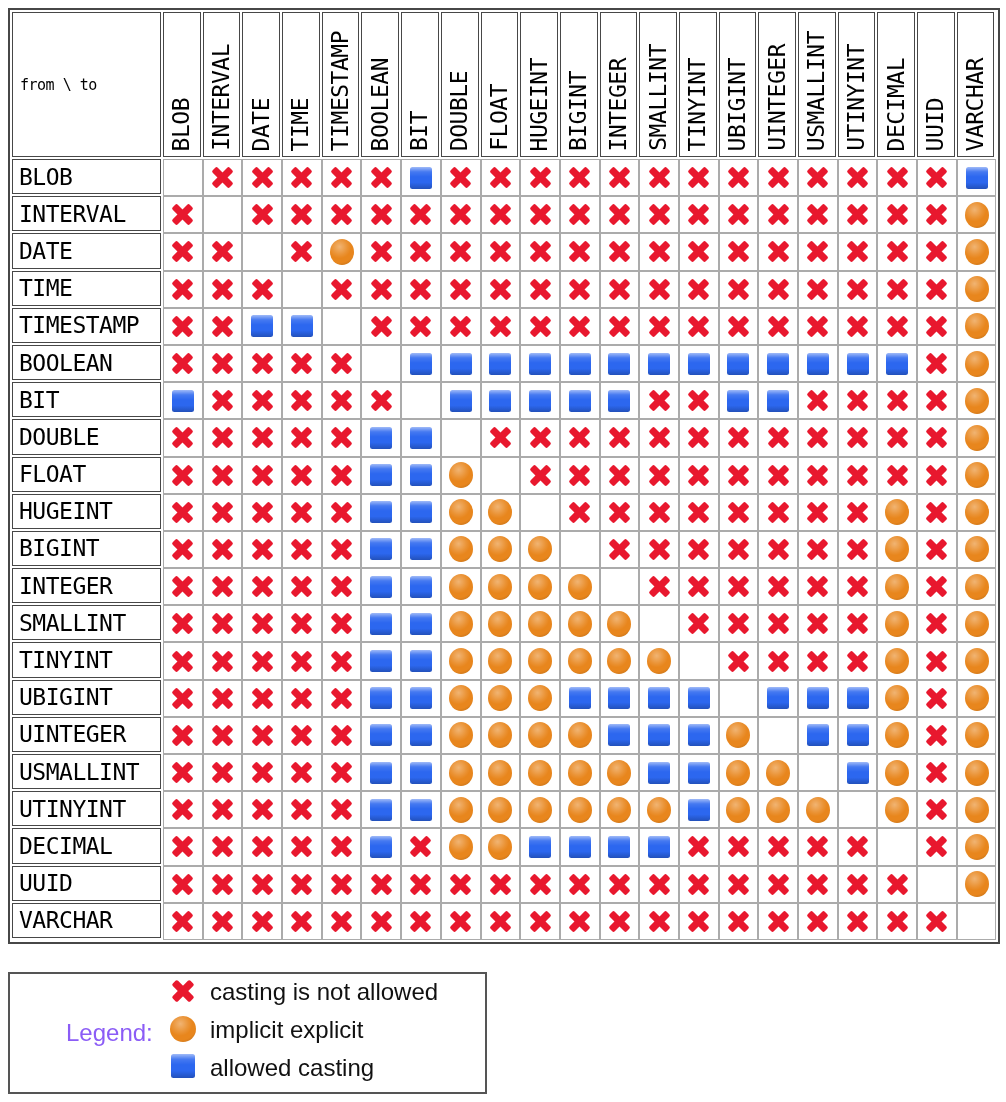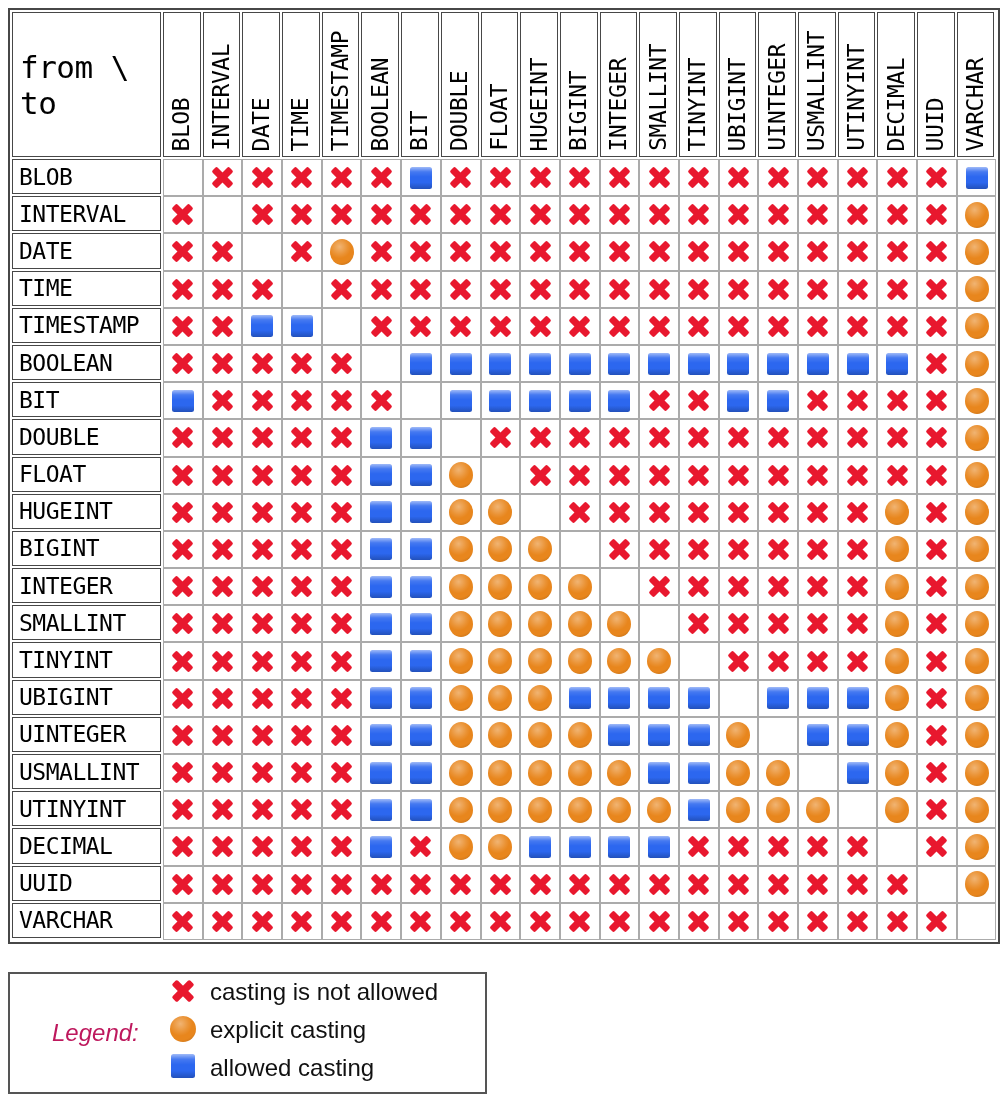--- a/index.html
+++ b/index.html
@@ -22,21 +22,21 @@
     display: grid;
     grid-template-columns: 149px auto;
     grid-template-rows: 145px auto;
     gap: 2px;
     background: #fff;
   }
   .corner {
     border: 1.5px solid var(--dark);
     display:flex; align-items:center;
     padding-left: 7px;
-    font-size: 31px; letter-spacing: -0.5px;
+    font-size: 15px; letter-spacing: -0.5px;
     box-sizing: border-box;
   }
   .colheads {
     display:grid; grid-template-columns: repeat(21, 37.7px); gap: 2px;
   }
   .hcell {
     border: 1.5px solid var(--dark);
     display:flex; align-items:flex-end; justify-content:center;
     padding-bottom: 5px; box-sizing: border-box;
   }
@@ -86,22 +86,22 @@
 
   
   .legend {
     margin-top: 28px;
     width: 479px; height: 122px; box-sizing: border-box;
     border: 2.5px solid var(--legend-border);
     display:flex; align-items:center;
     font-family: "Liberation Sans", "DejaVu Sans", sans-serif;
   }
   .legend-title {
-    flex: 0 0 158px; box-sizing:border-box; padding-left: 42px;
-    font-style: italic; font-size: 24px; color:#be185d;
+    flex: 0 0 158px; box-sizing:border-box; padding-left: 56px;
+    font-size: 24px; color:#8b5cf6;
   }
   .legend-items { display:flex; flex-direction:column; gap: 4px; }
   .legend-item { display:flex; height: 34px; }
   .legend-item .iconbox { width: 30px; display:flex; justify-content:center; }
   .legend-item .lbl { margin-left: 12px; font-size: 24px; color:#111; white-space:nowrap; }
   .legend .glyph-x { width:26px; height:26px; }
   .legend .glyph-circle { width:26px; height:26px; }
   .legend .glyph-square { width:24px; height:24px; }
 </style>
 </head>
@@ -3431,21 +3431,21 @@
                 </g>
               </svg>
             </span>
           </span>
         <span class="lbl">casting is not allowed</span>
       </div>
       <div class="legend-item">
         <span class="iconbox">
             <span class="glyph glyph-circle"></span>
           </span>
-        <span class="lbl">explicit casting</span>
+        <span class="lbl">implicit explicit</span>
       </div>
       <div class="legend-item">
         <span class="iconbox">
             <span class="glyph glyph-square"></span>
           </span>
         <span class="lbl">allowed casting</span>
       </div>
     </div>
   </div>
 

